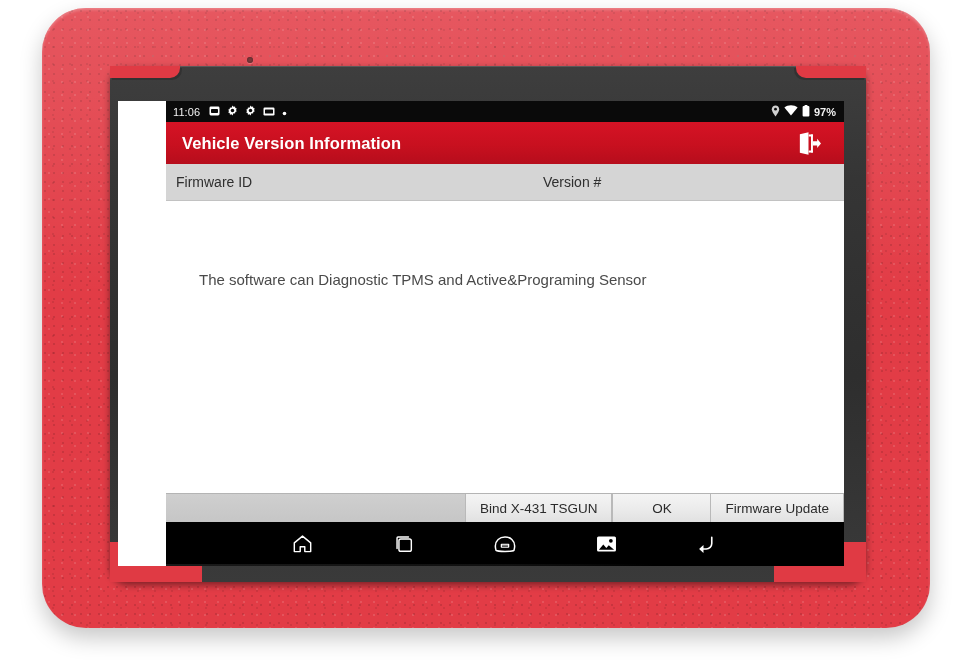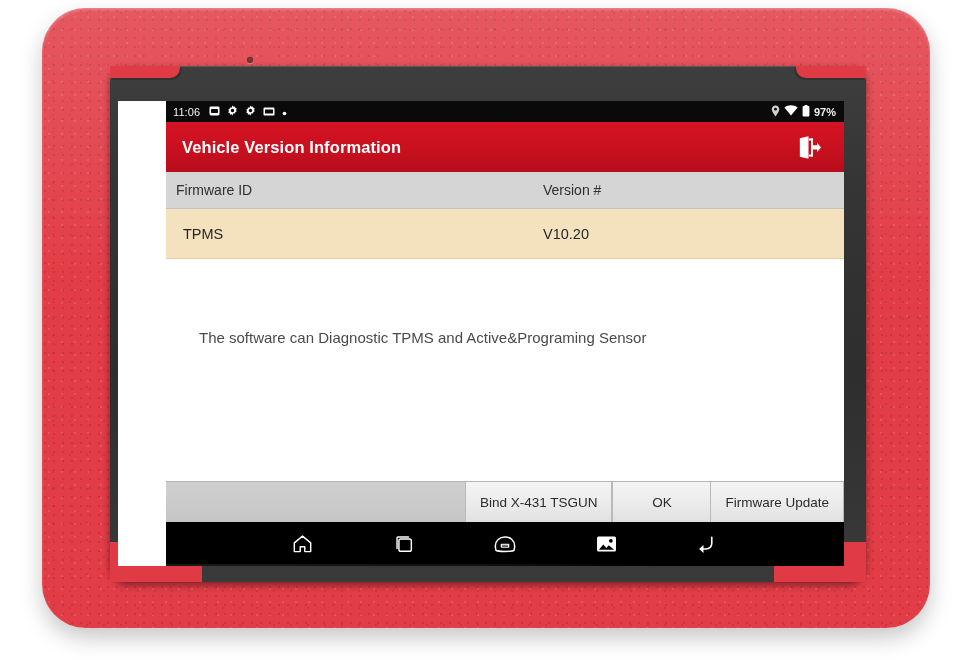--- a/index.html
+++ b/index.html
@@ -98,21 +98,21 @@
   }
   #status-clock { letter-spacing: .1px; font-size: 11px; }
   #status-left-icons { display: flex; align-items: center; gap: 7px; margin-left: 9px; }
   #status-spacer { flex: 1; }
   #status-right { display: flex; align-items: center; gap: 4px; }
   #battery-pct { font-size: 11px; font-weight: bold; }
   .sicon { display: block; }
 
   
   #title-bar {
-    height: 50px;
+    height: 42px;
     background: linear-gradient(180deg, #d51325 0%, #c8101f 55%, #b60d1c 100%);
     display: flex;
     align-items: center;
     padding-left: 16px;
     flex: 0 0 auto;
     position: relative;
   }
   #page-title {
     color: #ffffff;
     font-size: 16.5px;
@@ -161,21 +161,21 @@
   #description-text {
     position: absolute;
     left: 33px;
     top: 70px;
     font-size: 15px;
     color: #4a4a4a;
   }
 
   
   #footer-bar {
-    height: 41px;
+    height: 29px;
     background: linear-gradient(180deg, #cfcfcf 0%, #c6c6c6 100%);
     border-top: 1px solid #b4b4b4;
     display: flex;
     align-items: stretch;
     justify-content: flex-end;
     flex: 0 0 auto;
   }
   .footer-btn {
     background: linear-gradient(180deg, #f4f4f4 0%, #ececec 50%, #e1e1e1 100%);
     border: 1px solid #b9b9b9;
@@ -301,24 +301,20 @@
         <path fill="#ffffff" d="M17.5 10.6h4.5v-2.6l4 4.9 -4 4.9v-2.6h-4.5z"></path>
       </svg>
     </span>
   </div>
 
   <div id="table-header">
     <span class="cell col-a">Firmware ID</span>
     <span class="cell col-b">Version #</span>
   </div>
 
-  <div class="table-row">
-    <span class="cell col-a">TPMS</span>
-    <span class="cell col-b">V10.20</span>
-  </div>
 
   <div id="content-area">
     <div id="description-text">The software can Diagnostic TPMS and Active&amp;Programing Sensor</div>
   </div>
 
   <div id="footer-bar">
     <div class="footer-btn">Bind X-431 TSGUN</div>
     <div class="footer-btn" id="btn-ok">OK</div>
     <div class="footer-btn">Firmware Update</div>
   </div>

